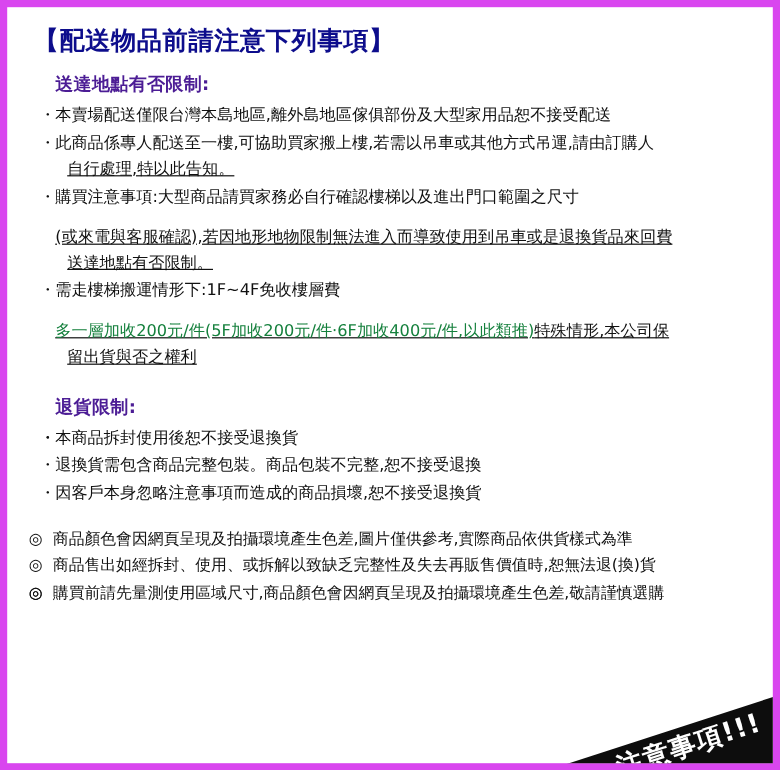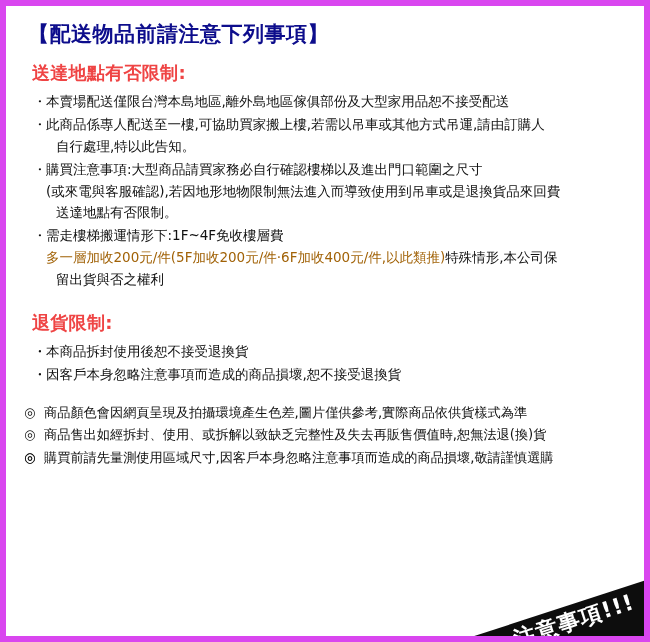--- a/index.html
+++ b/index.html
@@ -27,24 +27,24 @@
   }
   .main-title {
     color: #0d0d8c;
     font-size: 21px;
     font-weight: bold;
     letter-spacing: 0.5px;
     margin: 2px 0 14px 4px;
     line-height: 1.2;
   }
   .section-head {
-    color: #ef4444;
-    font-size: 18px;
+    color: #4c1d95;
+    font-size: 15px;
     font-weight: bold;
-    margin: 0 0 6px 8px;
+    margin: 0 0 6px 22px;
     letter-spacing: 0.3px;
   }
   .bullets {
     margin: 0 0 14px 0;
     padding: 0;
     list-style: none;
   }
   .bullets li {
     position: relative;
     font-size: 13.5px;
@@ -56,26 +56,28 @@
   .bullets li .dot {
     position: absolute;
     left: 9px;
     top: 0;
     font-size: 13.5px;
     color: #111111;
   }
   .bullets li .cont {
     display: block;
     padding-left: 10px;
+    text-decoration: underline;
   }
   .bullets li .cont.nopad {
     padding-left: 0;
+    margin-top: 12px;
   }
   .red {
-    color: #a16207;
+    color: #15803d;
   }
   .circles {
     margin: 16px 0 0 0;
     padding: 0;
     list-style: none;
   }
   .circles li {
     position: relative;
     font-size: 13.2px;
     color: #111111;
@@ -160,20 +162,21 @@
     <ul class="bullets">
       <li>
         <span class="dot">・</span>
       </li>
       <li>
         <span class="dot">・</span>
         <span>本商品拆封使用後恕不接受退換貨</span>
       </li>
       <li>
         <span class="dot">・</span>
+        <span>退換貨需包含商品完整包裝。商品包裝不完整,恕不接受退換</span>
       </li>
       <li>
         <span class="dot">・</span>
         <span>因客戶本身忽略注意事項而造成的商品損壞,恕不接受退換貨</span>
       </li>
     </ul>
 
     <ul class="circles">
       <li>
         <span class="ring">◎</span>
@@ -181,21 +184,21 @@
       </li>
       <li>
         <span class="ring">◎</span>
         <span>商品售出如經拆封、使用、或拆解以致缺乏完整性及失去再販售價值時,恕無法退(換)貨</span>
       </li>
       <li>
         <span class="ring">◎</span>
       </li>
       <li>
         <span class="ring">◎</span>
-        <span>購買前請先量測使用區域尺寸,因客戶本身忽略注意事項而造成的商品損壞,敬請謹慎選購</span>
+        <span>購買前請先量測使用區域尺寸,商品顏色會因網頁呈現及拍攝環境產生色差,敬請謹慎選購</span>
       </li>
     </ul>
   </div>
 
   <div class="watermark">
     <div class="wm-band"></div>
     <div class="wm-text">注意事項!!!</div>
   </div>
 </div>
 

